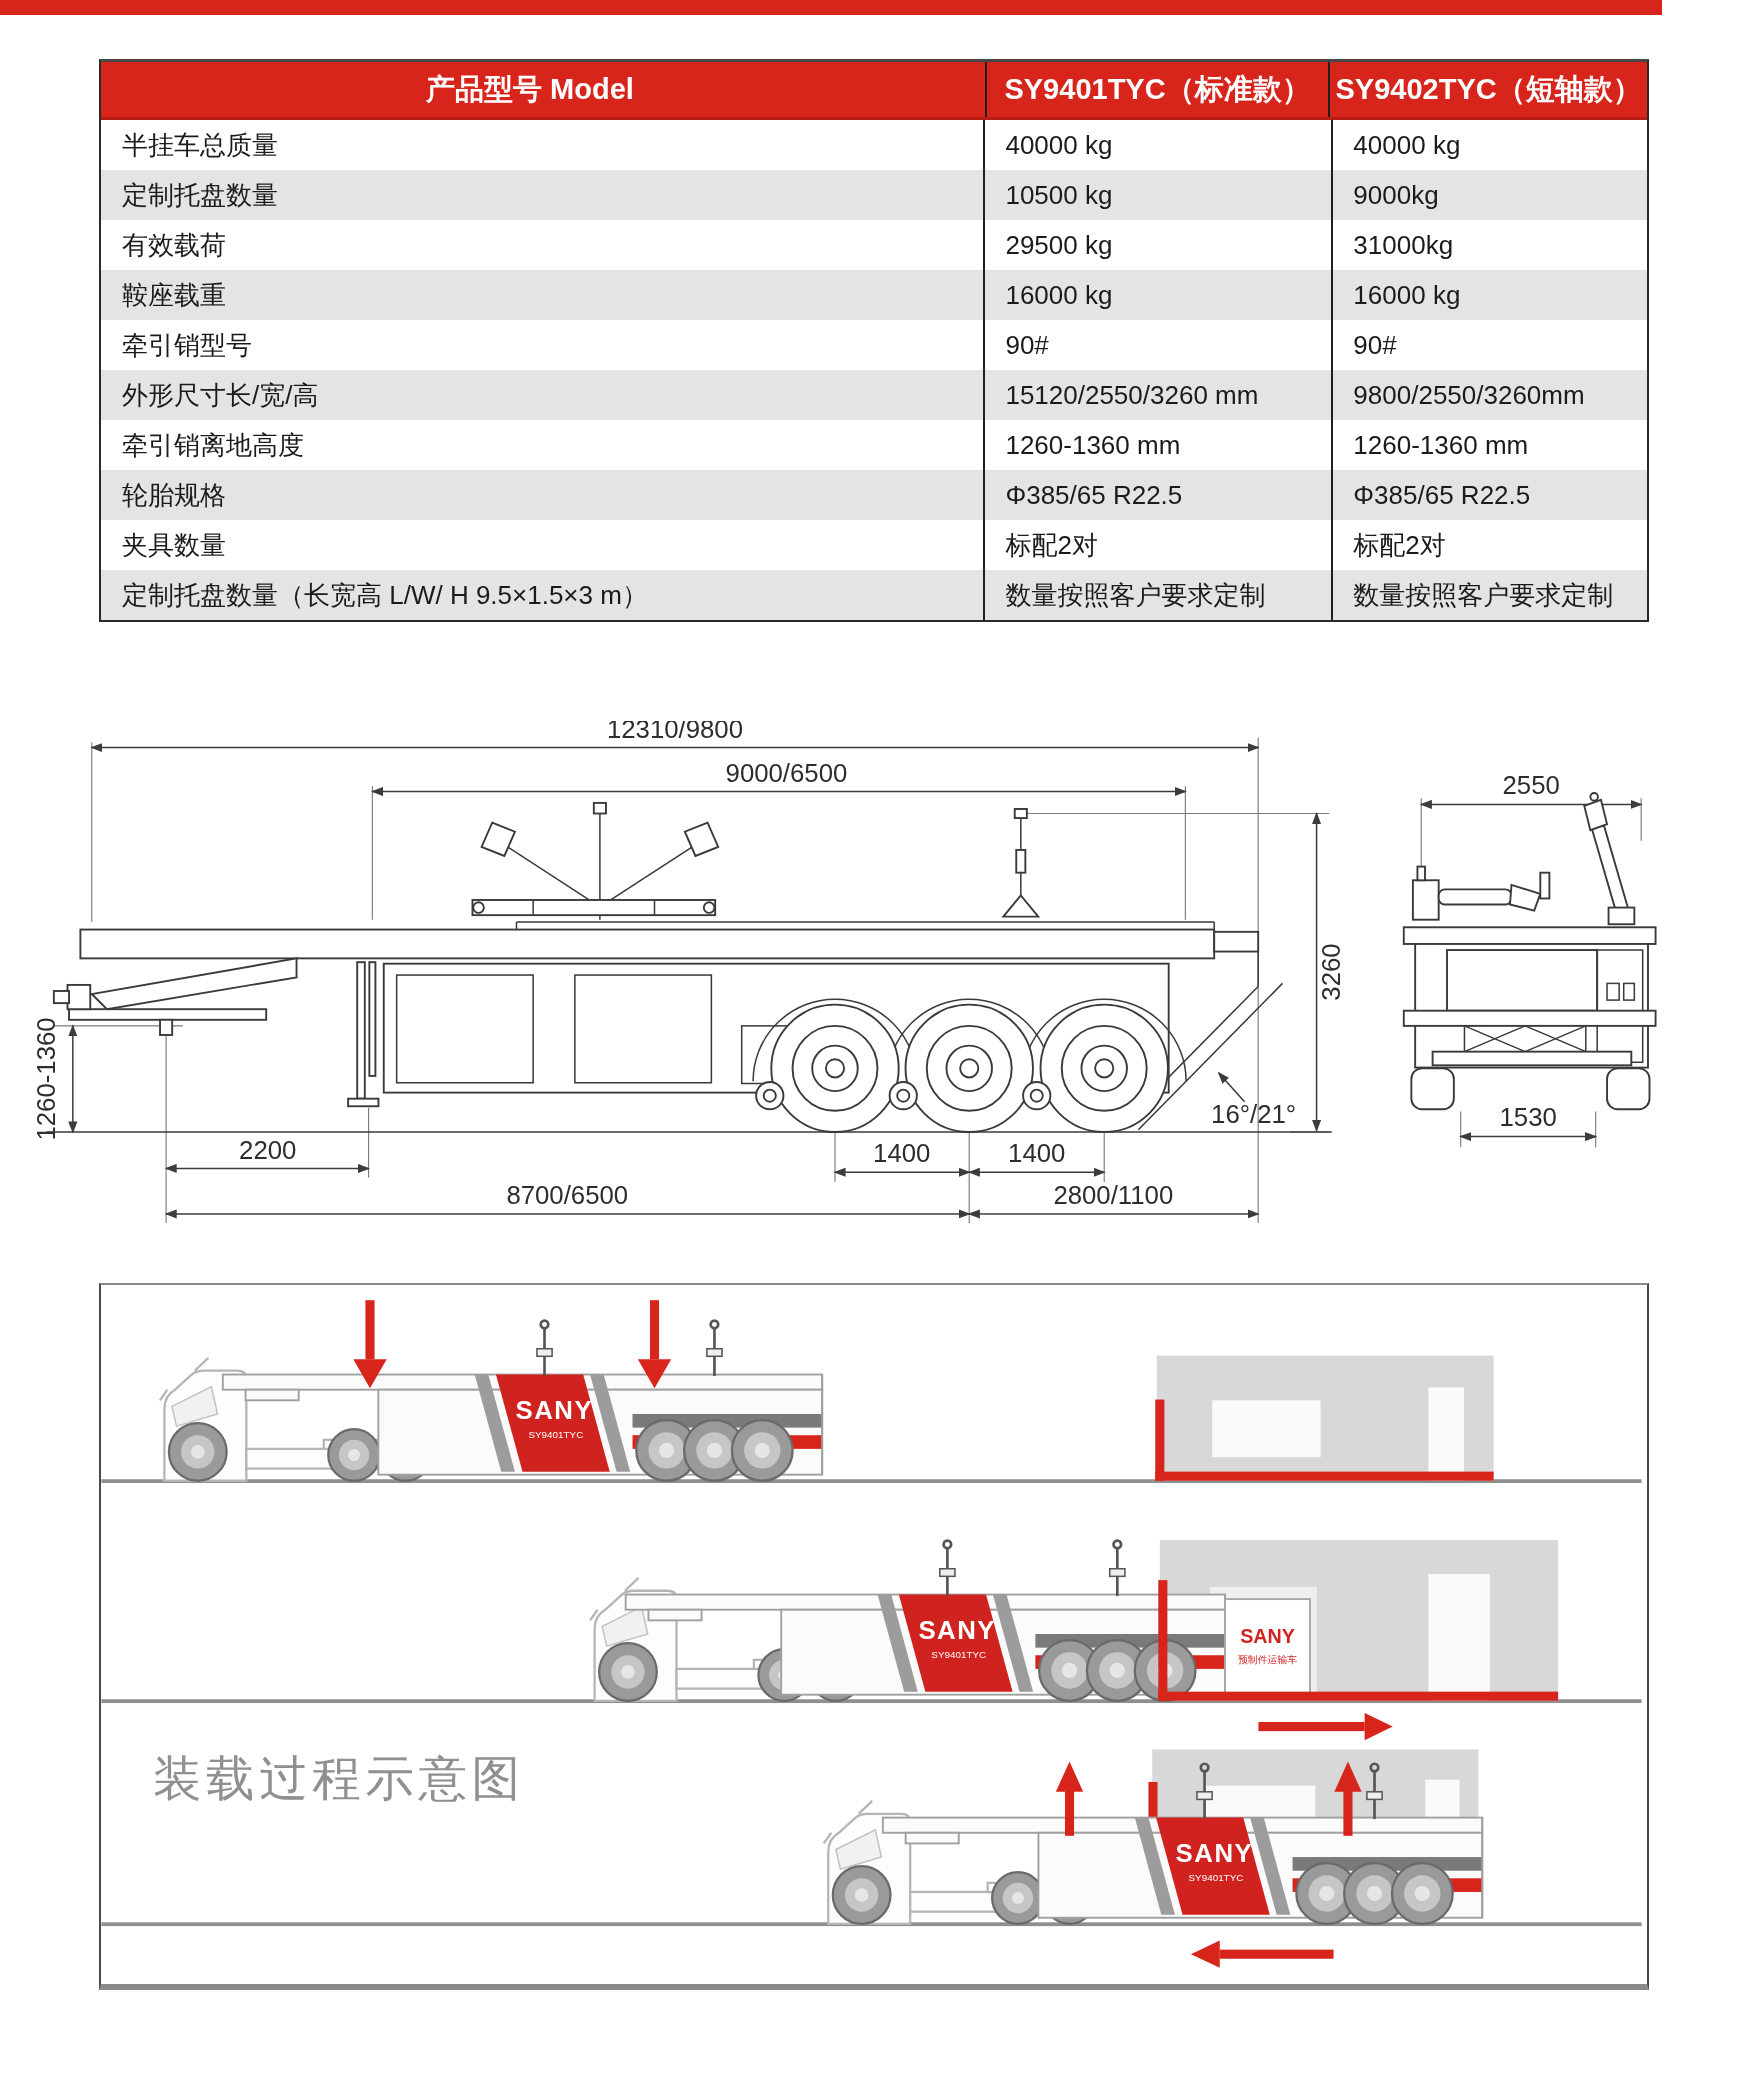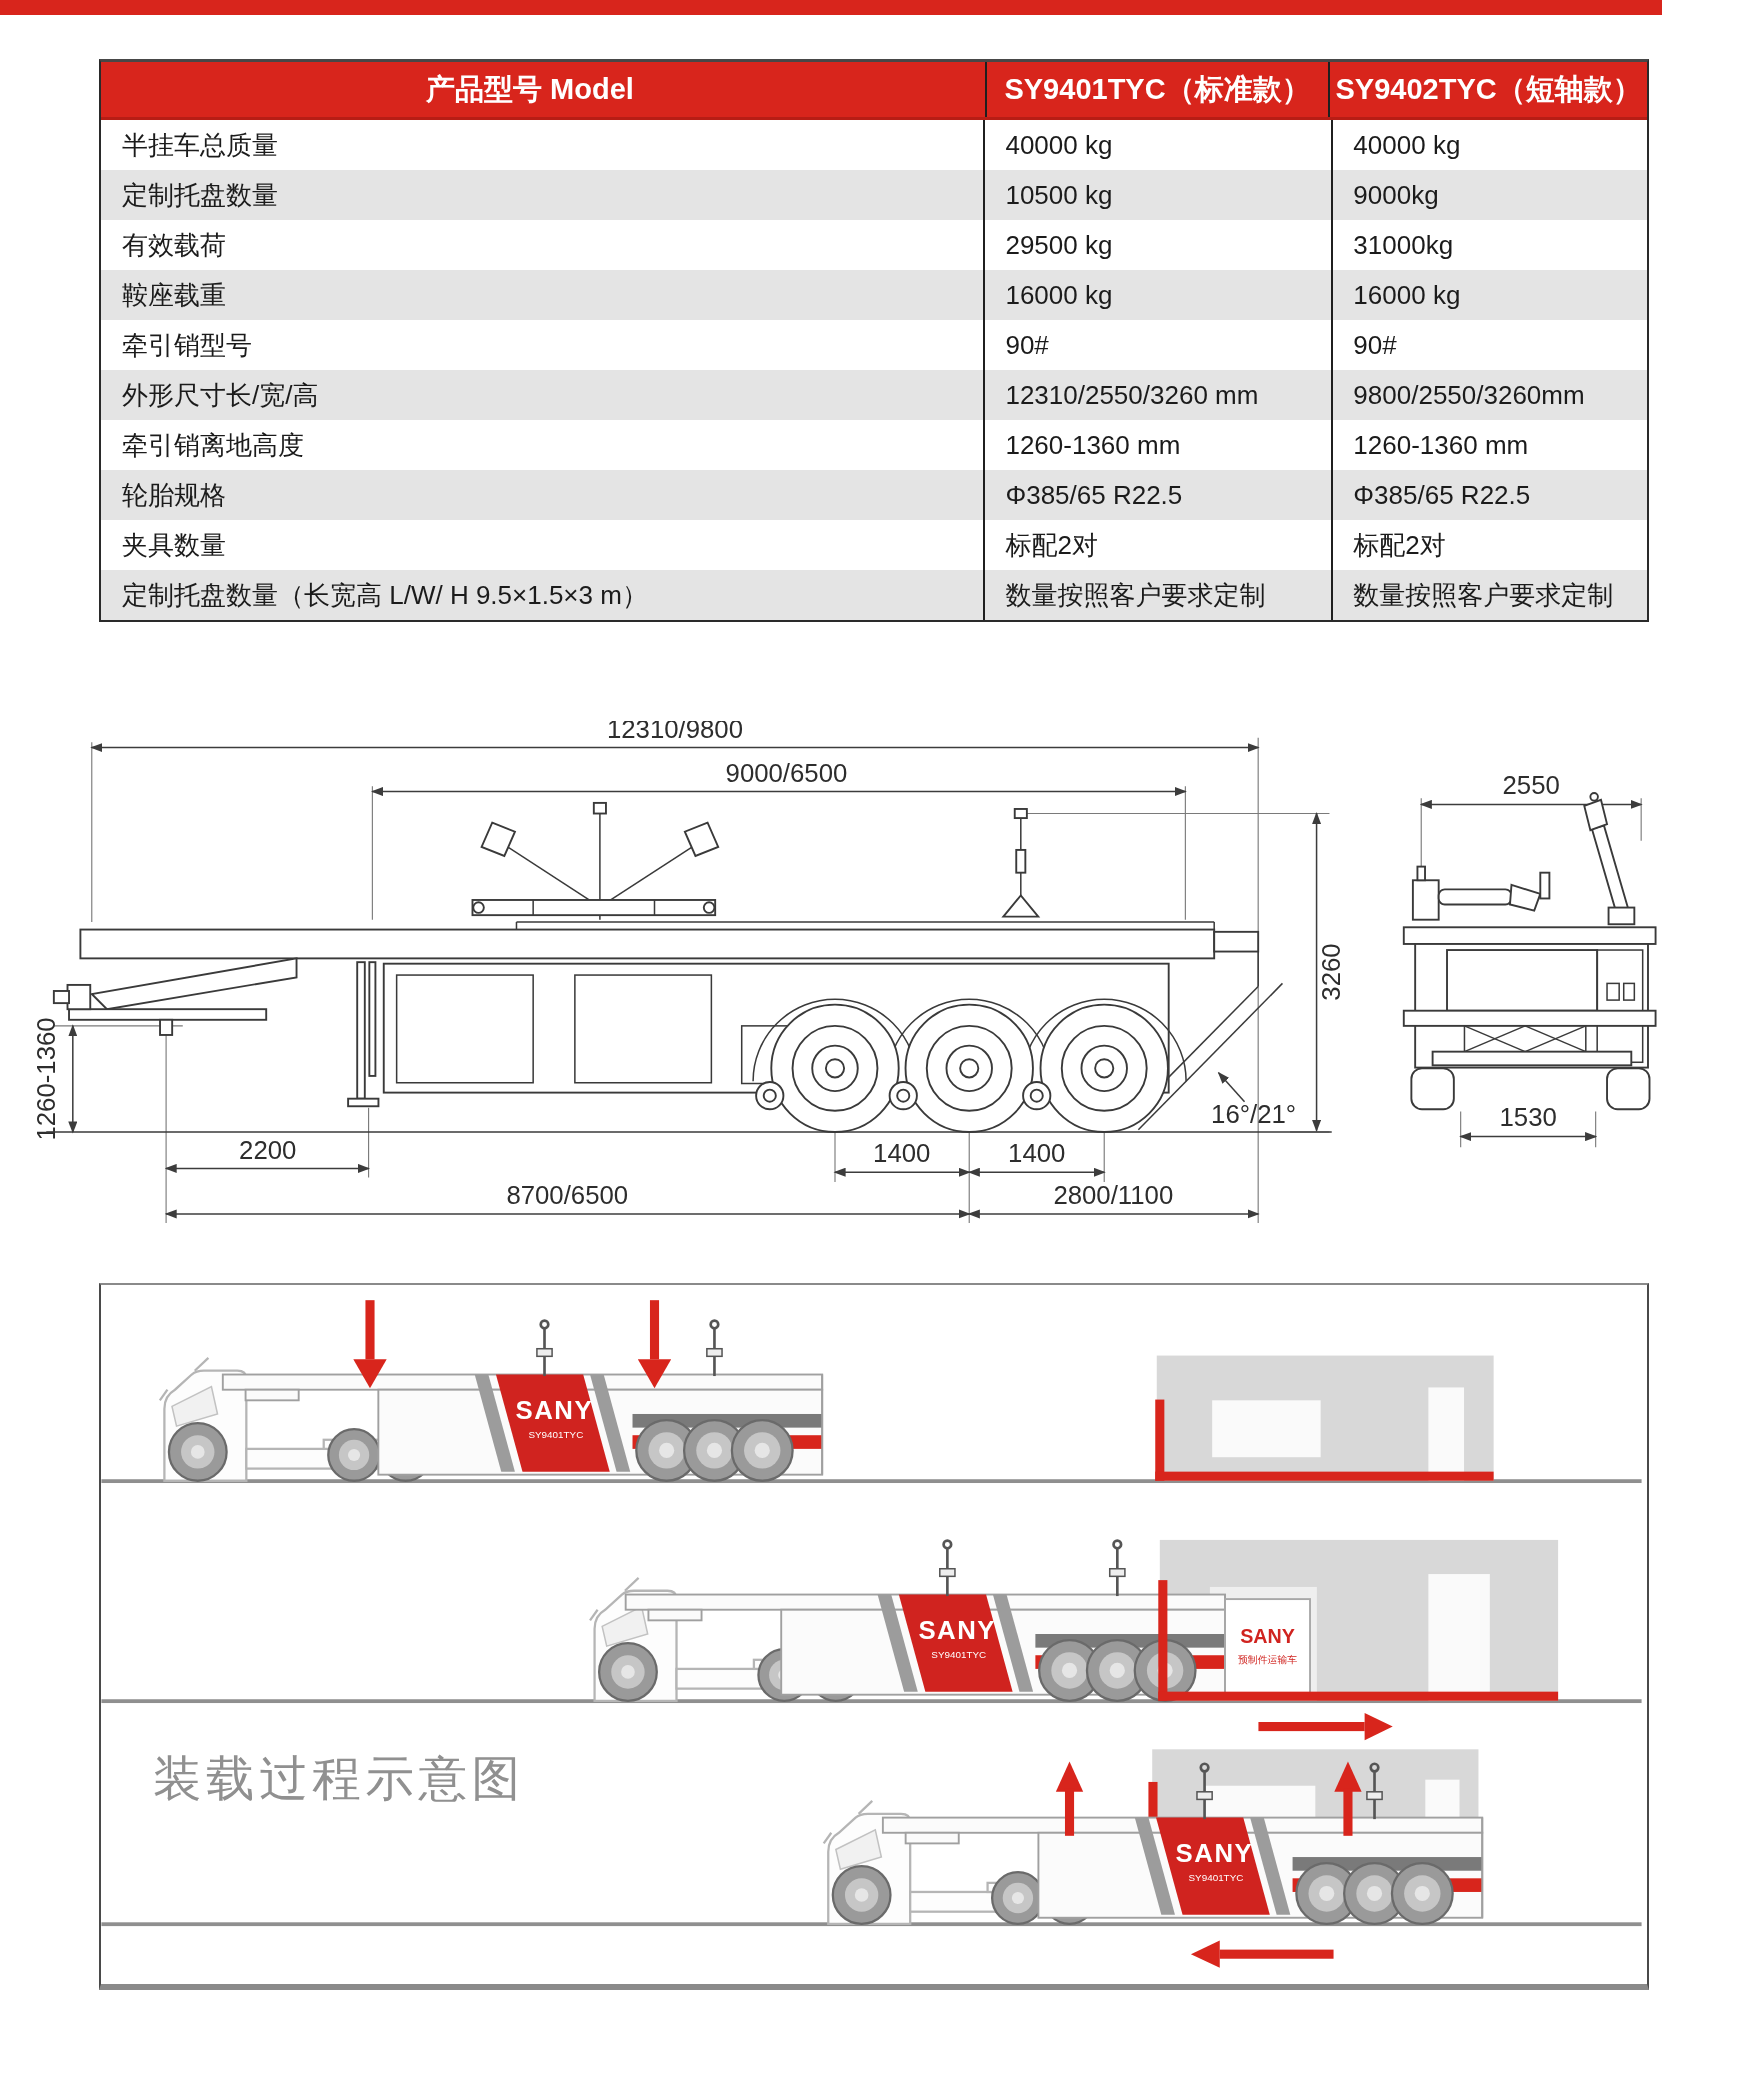--- a/index.html
+++ b/index.html
@@ -86,21 +86,21 @@
         <div class="cell c2">16000 kg</div>
         <div class="cell c3">16000 kg</div>
       </div>
       <div class="t-row">
         <div class="cell c1">牵引销型号</div>
         <div class="cell c2">90#</div>
         <div class="cell c3">90#</div>
       </div>
       <div class="t-row">
         <div class="cell c1">外形尺寸长/宽/高</div>
-        <div class="cell c2">12310/2550/3260 mm</div>
+        <div class="cell c2">15120/2550/3260 mm</div>
         <div class="cell c3">9800/2550/3260mm</div>
       </div>
       <div class="t-row">
         <div class="cell c1">牵引销离地高度</div>
         <div class="cell c2">1260-1360 mm</div>
         <div class="cell c3">1260-1360 mm</div>
       </div>
       <div class="t-row">
         <div class="cell c1">轮胎规格</div>
         <div class="cell c2">Φ385/65 R22.5</div>

